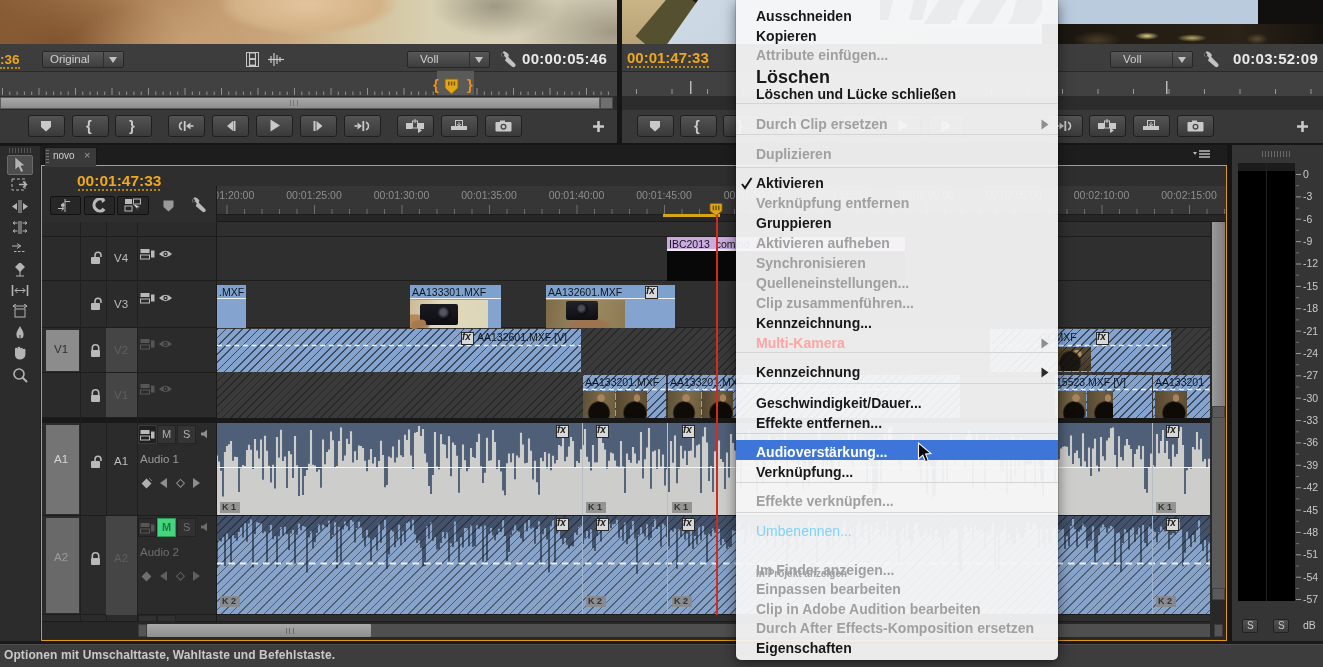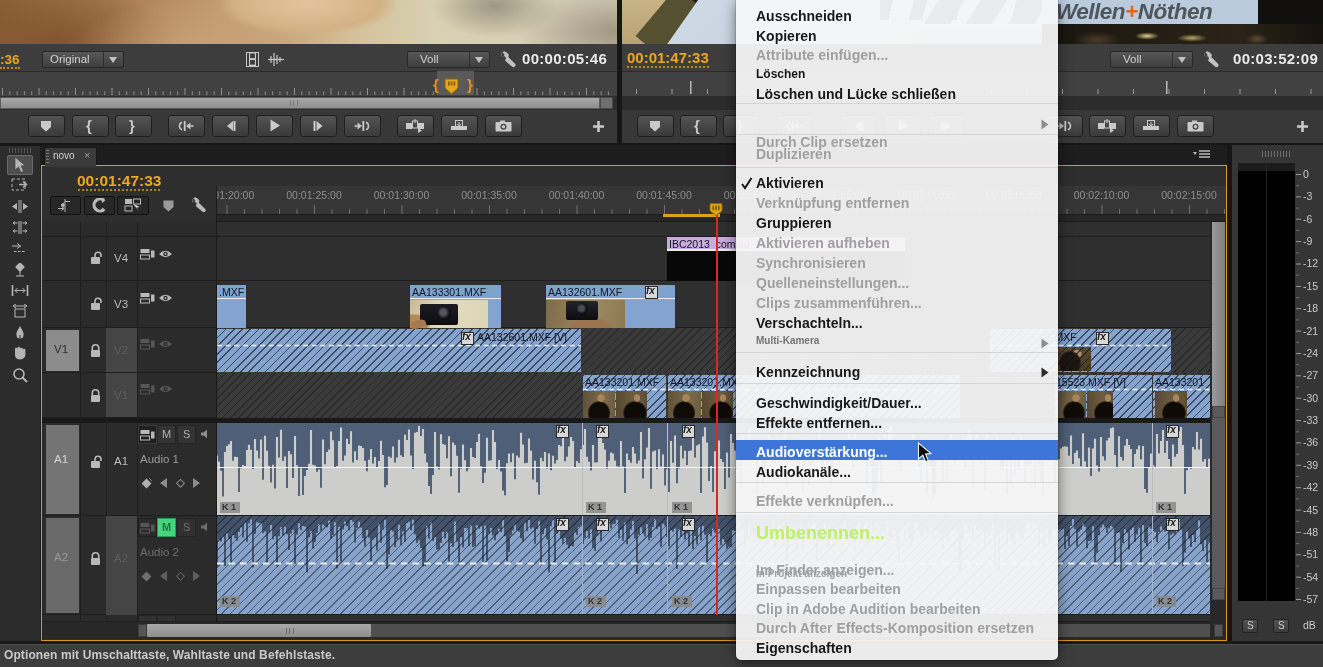--- a/index.html
+++ b/index.html
@@ -18,21 +18,20 @@
 <div style="position:absolute;left:622px;top:0px;width:701px;height:45px;overflow:hidden">
     <div style="position:absolute;left:0;top:0;width:46px;height:45px;background:linear-gradient(#c9b486,#b8a276)"></div>
     <div style="position:absolute;left:26px;top:2px;width:70px;height:64px;background:#55502f;transform:rotate(40deg)"></div>
     <div style="position:absolute;left:60px;top:-6px;width:420px;height:58px;background:linear-gradient(115deg,#cdd9e4 0%,#bfd0df 60%,#aec2d6 100%);transform:skewX(-35deg)"></div>
     <div style="position:absolute;left:150px;top:-22px;width:560px;height:52px;background:#c2d3e2;transform:skewX(-30deg)"></div>
     <div style="position:absolute;left:258px;top:0px;width:190px;height:20px;background:repeating-linear-gradient(105deg,#26344d 0 13px,rgba(0,0,0,0) 13px 33px)"></div>
     <div style="position:absolute;left:310px;top:-2px;width:26px;height:26px;background:#2c3a55;transform:skewX(-32deg)"></div>
     <div style="position:absolute;left:352px;top:-2px;width:26px;height:26px;background:#2c3a55;transform:skewX(-32deg)"></div>
     <div style="position:absolute;left:394px;top:-2px;width:26px;height:26px;background:#30405e;transform:skewX(-32deg)"></div>
     <div style="position:absolute;left:420px;top:0;width:216px;height:24px;background:#b9cbdd"></div>
-    <div style="position:absolute;left:434px;top:-1px;width:215px;height:25px;color:#4e555b;font-size:22.5px;font-weight:bold;font-style:italic;letter-spacing:-0.5px;">Wellen<span style="color:#e8631c">+</span>Nöthen</div>
     <div style="position:absolute;left:420px;top:24px;width:281px;height:21px;background:radial-gradient(16px 5px at 105px 12px,#e0d188,rgba(0,0,0,0) 75%),radial-gradient(20px 5px at 150px 14px,#baa968,rgba(0,0,0,0) 75%),radial-gradient(14px 7px at 215px 15px,#5b4c36,rgba(0,0,0,0) 80%),radial-gradient(30px 11px at 55px 16px,#4a3b28,rgba(0,0,0,0) 80%),linear-gradient(90deg,#191510 0%,#241d13 40%,#2b2318 70%,#16120d 100%)"></div>
     <div style="position:absolute;left:636px;top:0;width:65px;height:24px;background:#11100e"></div>
   </div>
 <div style="position:absolute;left:0px;top:44px;width:617px;height:27px;background:#3d3d3d"></div>
 <div style="position:absolute;left:622px;top:44px;width:701px;height:27px;background:#3d3d3d"></div>
 <div style="position:absolute;left:0px;top:96px;width:617px;height:14px;background:#2c2c2c"></div>
 <div style="position:absolute;left:0px;top:110px;width:617px;height:35px;background:#383838"></div>
 <div style="position:absolute;left:622px;top:96px;width:701px;height:16px;background:#2c2c2c"></div>
 <div style="position:absolute;left:622px;top:110px;width:701px;height:35px;background:#383838"></div>
 <div style="position:absolute;left:617px;top:0px;width:5px;height:145px;background:#161616"></div>
@@ -848,61 +847,61 @@
 <div style="position:absolute;left:1247px;top:620px;width:8px;height:12px;font-size:10px;color:#c9c9c9">S</div>
 <div style="position:absolute;left:1273px;top:619px;width:16px;height:14px;background:linear-gradient(#525252,#3c3c3c);border:1px solid #222;border-radius:2px"></div>
 <div style="position:absolute;left:1278px;top:620px;width:8px;height:12px;font-size:10px;color:#c9c9c9">S</div>
 <div style="position:absolute;left:0px;top:641px;width:1323px;height:3px;background:#191919"></div>
 <div style="position:absolute;left:0px;top:644px;width:1323px;height:23px;background:#3d3d3d;border-top:1px solid #4e4e4e"></div>
 <div style="position:absolute;left:4px;top:648px;width:700px;height:14px;font-size:12px;color:#c9c9c9;font-weight:bold;letter-spacing:0.1px">Optionen mit Umschalttaste, Wahltaste und Befehlstaste.</div>
 <div style="position:absolute;left:736px;top:0px;width:322px;height:660px;background:rgba(246,246,246,0.94);border-radius:0 0 5px 5px;box-shadow:0 3px 14px rgba(0,0,0,0.5),0 0 0 1px rgba(0,0,0,0.12);"></div>
 <div style="position:absolute;left:756px;top:8px;width:298px;height:17px;font-size:14px;font-weight:bold;color:#181818;white-space:nowrap">Ausschneiden</div>
 <div style="position:absolute;left:756px;top:27.5px;width:298px;height:17px;font-size:14px;font-weight:bold;color:#181818;white-space:nowrap">Kopieren</div>
 <div style="position:absolute;left:756px;top:47px;width:298px;height:17px;font-size:14px;font-weight:bold;color:#a0a0a0;white-space:nowrap">Attribute einfügen...</div>
-<div style="position:absolute;left:756px;top:66.5px;width:298px;height:17px;font-size:12px;font-weight:bold;color:#181818;white-space:nowrap">Löschen</div>
+<div style="position:absolute;left:756px;top:66.5px;width:298px;height:17px;font-size:18px;font-weight:bold;color:#181818;white-space:nowrap">Löschen</div>
 <div style="position:absolute;left:756px;top:86px;width:298px;height:17px;font-size:14px;font-weight:bold;color:#181818;white-space:nowrap">Löschen und Lücke schließen</div>
 <div style="position:absolute;left:736px;top:103px;width:322px;height:1px;background:#d5d5d5"></div>
-<div style="position:absolute;left:756px;top:134px;width:298px;height:17px;font-size:14px;font-weight:bold;color:#a0a0a0;white-space:nowrap">Durch Clip ersetzen</div>
+<div style="position:absolute;left:756px;top:116px;width:298px;height:17px;font-size:14px;font-weight:bold;color:#a0a0a0;white-space:nowrap">Durch Clip ersetzen</div>
 <svg class="ab" style="left:1041px;top:119px" width="8" height="11" viewBox="0 0 8 11">
     <path d="M0.5 0.5 L7.5 5.5 L0.5 10.5 z" fill="#8e8e8e"></path>
   </svg>
 <div style="position:absolute;left:736px;top:133.5px;width:322px;height:1px;background:#d5d5d5"></div>
 <div style="position:absolute;left:756px;top:145.5px;width:298px;height:17px;font-size:14px;font-weight:bold;color:#a0a0a0;white-space:nowrap">Duplizieren</div>
 <div style="position:absolute;left:736px;top:166.5px;width:322px;height:1px;background:#d5d5d5"></div>
 <div style="position:absolute;left:756px;top:174.5px;width:298px;height:17px;font-size:14px;font-weight:bold;color:#181818;white-space:nowrap">Aktivieren</div>
 <svg class="ab" style="left:741px;top:176.5px" width="12" height="13" viewBox="0 0 12 13">
     <path d="M1 7 L4 11 L10.5 1" stroke="#151515" stroke-width="2" fill="none"></path>
   </svg>
 <div style="position:absolute;left:756px;top:194.5px;width:298px;height:17px;font-size:14px;font-weight:bold;color:#a0a0a0;white-space:nowrap">Verknüpfung entfernen</div>
 <div style="position:absolute;left:756px;top:214.5px;width:298px;height:17px;font-size:14px;font-weight:bold;color:#181818;white-space:nowrap">Gruppieren</div>
 <div style="position:absolute;left:756px;top:234.5px;width:298px;height:17px;font-size:14px;font-weight:bold;color:#a0a0a0;white-space:nowrap">Aktivieren aufheben</div>
 <div style="position:absolute;left:756px;top:254.5px;width:298px;height:17px;font-size:14px;font-weight:bold;color:#a0a0a0;white-space:nowrap">Synchronisieren</div>
 <div style="position:absolute;left:756px;top:274.5px;width:298px;height:17px;font-size:14px;font-weight:bold;color:#a0a0a0;white-space:nowrap">Quelleneinstellungen...</div>
-<div style="position:absolute;left:756px;top:294.5px;width:298px;height:17px;font-size:14px;font-weight:bold;color:#a0a0a0;white-space:nowrap">Clips zusammenführen...</div>
-<div style="position:absolute;left:756px;top:314.5px;width:298px;height:17px;font-size:14px;font-weight:bold;color:#181818;white-space:nowrap">Verschachteln...</div>
-<div style="position:absolute;left:756px;top:334.5px;width:298px;height:17px;font-size:10px;font-weight:bold;color:#737373;white-space:nowrap">Multi-Kamera</div>
+<div style="position:absolute;left:756px;top:294.5px;width:298px;height:17px;font-size:14px;font-weight:bold;color:#a0a0a0;white-space:nowrap">Clip zusammenführen...</div>
+<div style="position:absolute;left:756px;top:314.5px;width:298px;height:17px;font-size:14px;font-weight:bold;color:#181818;white-space:nowrap">Kennzeichnung...</div>
+<div style="position:absolute;left:756px;top:334.5px;width:298px;height:17px;font-size:14px;font-weight:bold;color:#fca5a5;white-space:nowrap">Multi-Kamera</div>
 <svg class="ab" style="left:1041px;top:337.5px" width="8" height="11" viewBox="0 0 8 11">
     <path d="M0.5 0.5 L7.5 5.5 L0.5 10.5 z" fill="#8e8e8e"></path>
   </svg>
 <div style="position:absolute;left:736px;top:351.5px;width:322px;height:1px;background:#d5d5d5"></div>
 <div style="position:absolute;left:756px;top:363.5px;width:298px;height:17px;font-size:14px;font-weight:bold;color:#181818;white-space:nowrap">Kennzeichnung</div>
 <svg class="ab" style="left:1041px;top:366.5px" width="8" height="11" viewBox="0 0 8 11">
     <path d="M0.5 0.5 L7.5 5.5 L0.5 10.5 z" fill="#2a2a2a"></path>
   </svg>
 <div style="position:absolute;left:736px;top:383px;width:322px;height:1px;background:#d5d5d5"></div>
 <div style="position:absolute;left:756px;top:395px;width:298px;height:17px;font-size:14px;font-weight:bold;color:#181818;white-space:nowrap">Geschwindigkeit/Dauer...</div>
 <div style="position:absolute;left:756px;top:414.5px;width:298px;height:17px;font-size:14px;font-weight:bold;color:#181818;white-space:nowrap">Effekte entfernen...</div>
 <div style="position:absolute;left:736px;top:432.5px;width:322px;height:1px;background:#d5d5d5"></div>
 <div style="position:absolute;left:736px;top:439.5px;width:322px;height:20px;background:#3d76d8"></div>
 <div style="position:absolute;left:756px;top:443.5px;width:298px;height:17px;font-size:14px;font-weight:bold;color:#ffffff;white-space:nowrap">Audioverstärkung...</div>
-<div style="position:absolute;left:756px;top:463.5px;width:298px;height:17px;font-size:14px;font-weight:bold;color:#181818;white-space:nowrap">Audiokanäle...</div>
+<div style="position:absolute;left:756px;top:463.5px;width:298px;height:17px;font-size:14px;font-weight:bold;color:#181818;white-space:nowrap">Verknüpfung...</div>
 <div style="position:absolute;left:736px;top:481.5px;width:322px;height:1px;background:#d5d5d5"></div>
 <div style="position:absolute;left:756px;top:492.5px;width:298px;height:17px;font-size:14px;font-weight:bold;color:#a0a0a0;white-space:nowrap">Effekte verknüpfen...</div>
 <div style="position:absolute;left:736px;top:511.5px;width:322px;height:1px;background:#d5d5d5"></div>
-<div style="position:absolute;left:756px;top:522.5px;width:298px;height:17px;font-size:18px;font-weight:bold;color:#bef264;white-space:nowrap">Umbenennen...</div>
+<div style="position:absolute;left:756px;top:522.5px;width:298px;height:17px;font-size:14px;font-weight:normal;color:#7dd3fc;white-space:nowrap">Umbenennen...</div>
 <div style="position:absolute;left:756px;top:568px;width:298px;height:17px;font-size:10px;font-weight:bold;color:#a0a0a0;white-space:nowrap">In Projekt anzeigen</div>
 <div style="position:absolute;left:756px;top:561.5px;width:298px;height:17px;font-size:14px;font-weight:bold;color:#a0a0a0;white-space:nowrap">Im Finder anzeigen...</div>
 <div style="position:absolute;left:756px;top:581px;width:298px;height:17px;font-size:14px;font-weight:bold;color:#a0a0a0;white-space:nowrap">Einpassen bearbeiten</div>
 <div style="position:absolute;left:756px;top:600.5px;width:298px;height:17px;font-size:14px;font-weight:bold;color:#a0a0a0;white-space:nowrap">Clip in Adobe Audition bearbeiten</div>
 <div style="position:absolute;left:756px;top:620px;width:298px;height:17px;font-size:14px;font-weight:bold;color:#a0a0a0;white-space:nowrap">Durch After Effects-Komposition ersetzen</div>
 <div style="position:absolute;left:756px;top:639.5px;width:298px;height:17px;font-size:14px;font-weight:bold;color:#181818;white-space:nowrap">Eigenschaften</div>
 <svg class="ab" style="left:917px;top:442px" width="15" height="22" viewBox="0 0 15 22">
 <path d="M1.5 1 L1.5 17 L5.8 13.2 L8.5 19.8 L11.3 18.6 L8.6 12.1 L14 11.6 z" fill="#0a0a0a" stroke="#f5f5f5" stroke-width="1.1"></path>
 </svg>
 </body></html>

